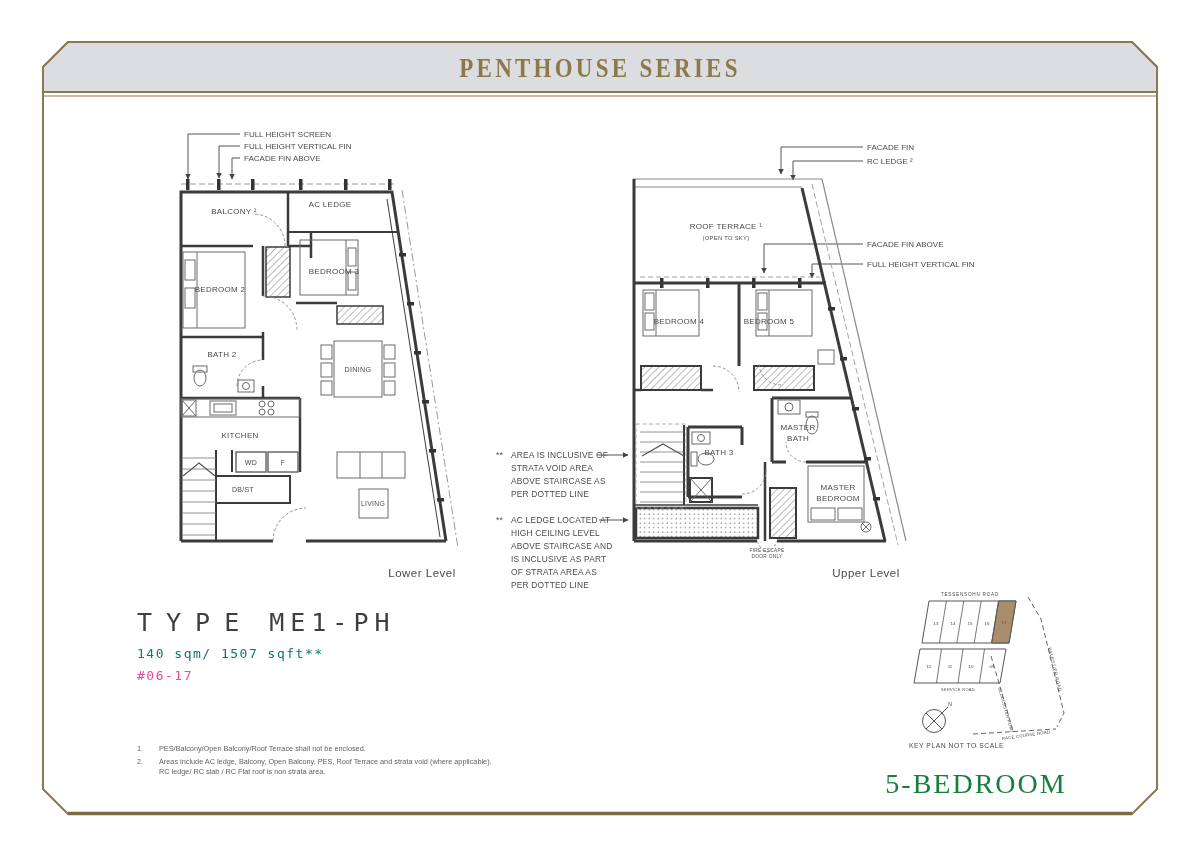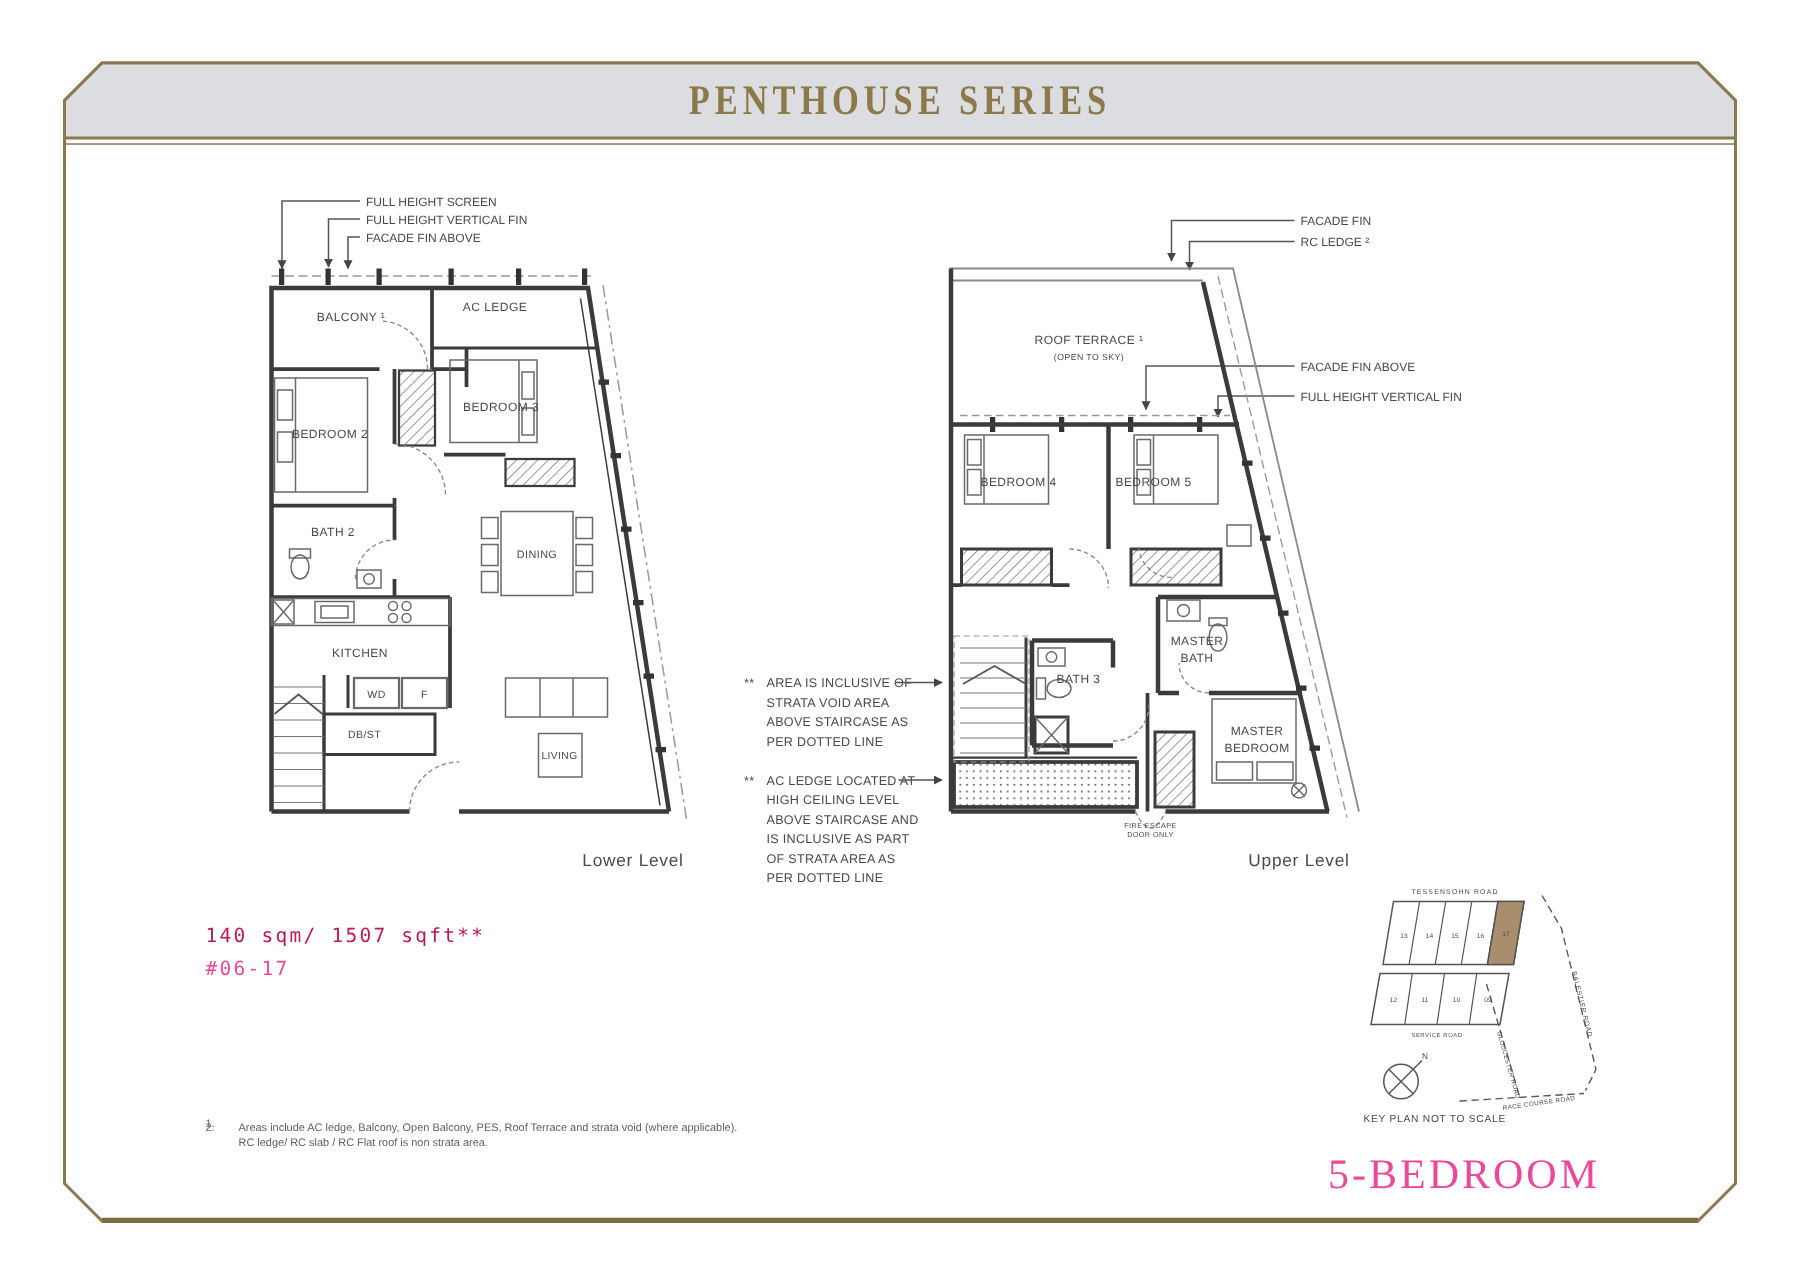--- a/index.html
+++ b/index.html
@@ -10,29 +10,29 @@
   .overlay{z-index:1;}
   .htext{position:absolute;z-index:2;}
   .band-title{left:43px;width:1114px;top:52px;text-align:center;
      font-family:"Liberation Serif",serif;font-weight:700;font-size:28px;
      color:#8c794a;letter-spacing:4px;transform:scaleX(0.82);transform-origin:center;}
   .type-block{left:137px;top:608px;color:#3f3f3f;}
   .type-line{font-family:"DejaVu Sans Mono",monospace;font-size:25px;}
   .type-word{letter-spacing:14px;margin-right:16px;}
   .type-code{letter-spacing:6px;}
   .area-line{font-family:"DejaVu Sans Mono",monospace;font-size:13px;
-     letter-spacing:1.5px;color:#be185d;margin-top:9px;}
+     letter-spacing:1.5px;color:#0f766e;margin-top:9px;}
   .unitno-line{font-family:"DejaVu Sans Mono",monospace;font-size:13px;
      letter-spacing:1.5px;color:#ec4899;margin-top:7px;}
   .footnotes{left:137px;top:744px;width:1000px;font-size:7.3px;color:#5f5f5f;}
   .fn-item{position:relative;padding-left:22px;margin-bottom:2.5px;}
   .fn-num{position:absolute;left:0;top:0;}
   .fn-line{line-height:10.2px;white-space:nowrap;}
   .series-label{left:876px;width:200px;top:768px;text-align:center;
-     font-family:"Liberation Serif",serif;font-size:28px;color:#ec4899;letter-spacing:2px;}
+     font-family:"Liberation Serif",serif;font-size:28px;color:#15803d;letter-spacing:2px;}
 </style>
 </head>
 <body>
 
 <div class="page">
 
 <svg class="overlay" width="1200" height="857" viewBox="0 0 1200 857">
   <defs>
     <marker id="arr" markerWidth="7" markerHeight="7" refX="5.5" refY="3" orient="auto">
       <path d="M0,0 L6,3 L0,6 Z" fill="#444"></path>
@@ -361,27 +361,31 @@
       <line x1="942" y1="713" x2="948" y2="707"></line>
     </g>
     <text x="948" y="706" font-size="5.5" fill="#555">N</text>
     <text x="909" y="748" font-size="6.8" letter-spacing="0.5" fill="#555">KEY PLAN NOT TO SCALE</text>
   </g>
 </svg>
 
 <div class="htext band-title">PENTHOUSE SERIES</div>
 
 <div class="htext type-block">
+  <div class="type-line">
+    <span class="type-word">TYPE</span><span class="type-code">ME1-PH</span>
+  </div>
   <div class="area-line">140 sqm/ 1507 sqft**</div>
   <div class="unitno-line">#06-17</div>
 </div>
 
 <div class="htext footnotes">
   <div class="fn-item">
     <span class="fn-num">1.</span>
+    <div class="fn-line">PES/Balcony/Open Balcony/Roof Terrace shall not be enclosed.</div>
   </div>
   <div class="fn-item">
     <span class="fn-num">2.</span>
     <div class="fn-line">Areas include AC ledge, Balcony, Open Balcony, PES, Roof Terrace and strata void (where applicable).</div>
     <div class="fn-line">RC ledge/ RC slab / RC Flat roof is non strata area.</div>
   </div>
 </div>
 
 <div class="htext series-label">5-BEDROOM</div>
 

